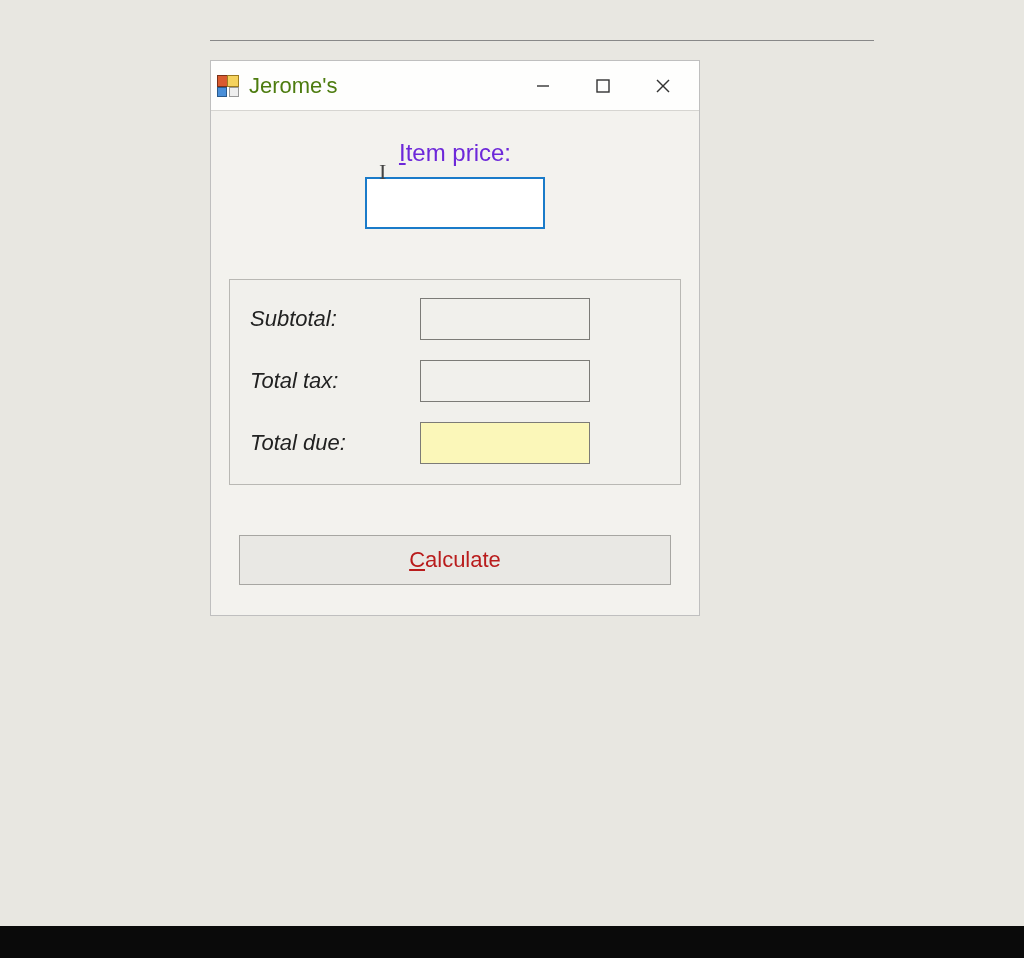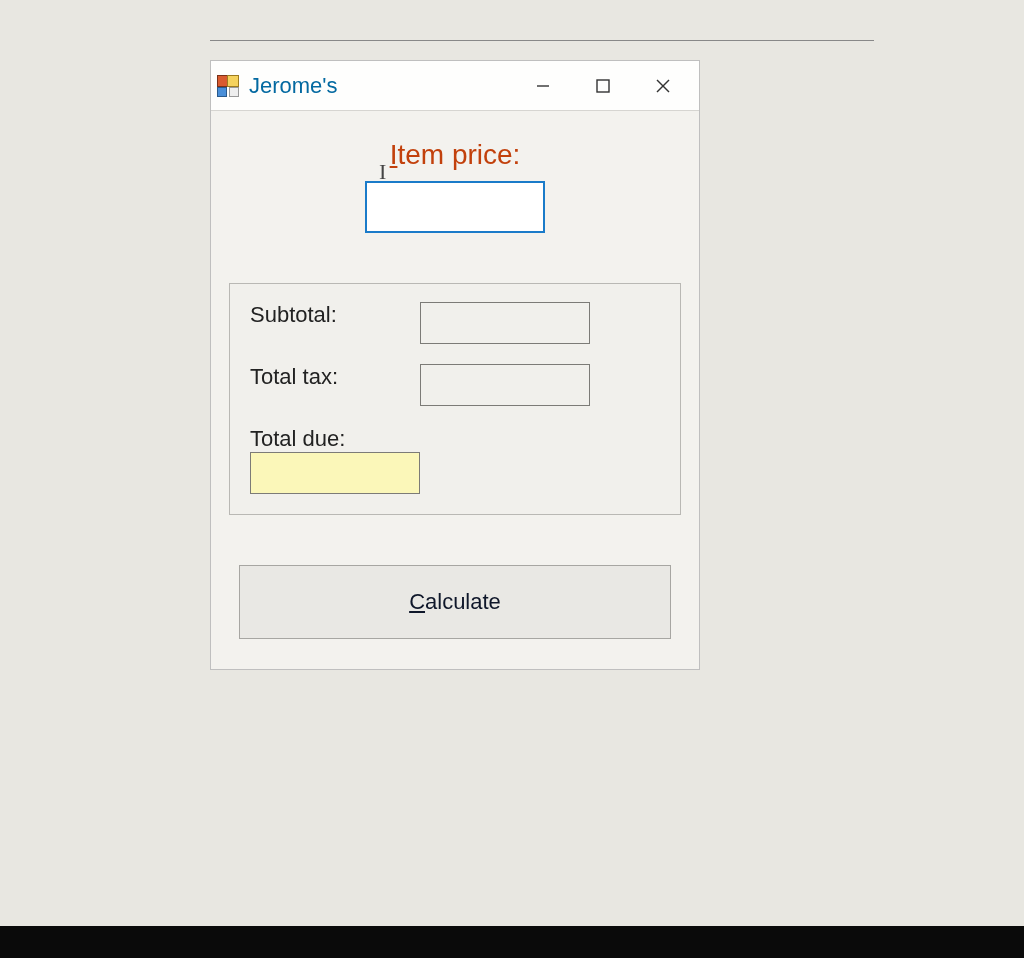--- a/index.html
+++ b/index.html
@@ -71,21 +71,21 @@
     }
     .app-icon-b2 {
       position: absolute;
       bottom: 0; right: 0;
       width: 10px; height: 10px;
       background: #eeeeee;
       border: 1px solid #999;
     }
     .title-text {
       font-size: 22px;
-      color: #0369a1;
+      color: #4d7c0f;
       flex: 0 0 auto;
     }
     .title-spacer {
       flex: 1;
     }
     .win-btn {
       width: 60px;
       height: 48px;
       display: flex;
       align-items: center;
@@ -102,22 +102,22 @@
     }
     .client {
       padding: 28px 18px 30px 18px;
     }
     .item-price-block {
       text-align: center;
       margin-bottom: 50px;
       position: relative;
     }
     .item-price-label {
-      font-size: 28px;
-      color: #c2410c;
+      font-size: 24px;
+      color: #6d28d9;
       display: inline-block;
       margin-bottom: 10px;
     }
     .item-price-label .ul {
       text-decoration: underline;
     }
     .cursor-ibeam {
       position: absolute;
       left: 150px;
       top: 20px;
@@ -137,25 +137,26 @@
       padding: 4px 8px;
     }
     .group-box {
       border: 1px solid #b9b8b4;
       padding: 18px 20px 20px 20px;
       margin-bottom: 50px;
       background: #f1f0ec;
     }
     .row {
       display: flex;
+      align-items: center;
       margin-bottom: 20px;
+      font-style: italic;
     }
     .row:last-child {
       margin-bottom: 0;
-      flex-direction: column;
     }
     .row-label {
       font-size: 22px;
       color: #222;
       width: 170px;
     }
     .out-box {
       width: 170px;
       height: 42px;
       border: 1px solid #7c7b77;
@@ -164,25 +165,25 @@
     .out-box.total {
       background: #fbf7b9;
     }
     .btn-row {
       display: flex;
       gap: 34px;
       padding: 0 10px;
     }
     .btn {
       flex: 1;
-      height: 74px;
+      height: 50px;
       background: #e9e8e4;
       border: 1px solid #a7a6a2;
       font-size: 22px;
-      color: #0f172a;
+      color: #b91c1c;
       cursor: pointer;
       display: flex;
       align-items: center;
       justify-content: center;
       font-family: inherit;
     }
     .ul {
       text-decoration: underline;
     }
     .black-strip {

